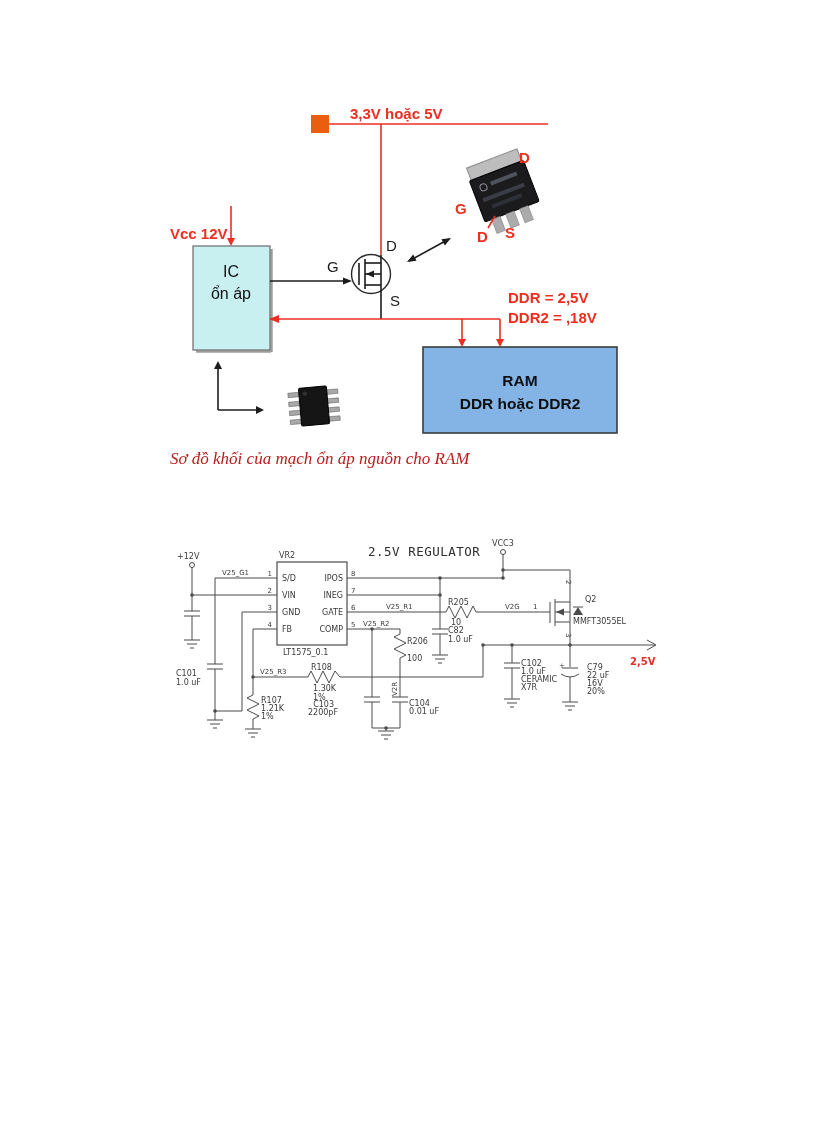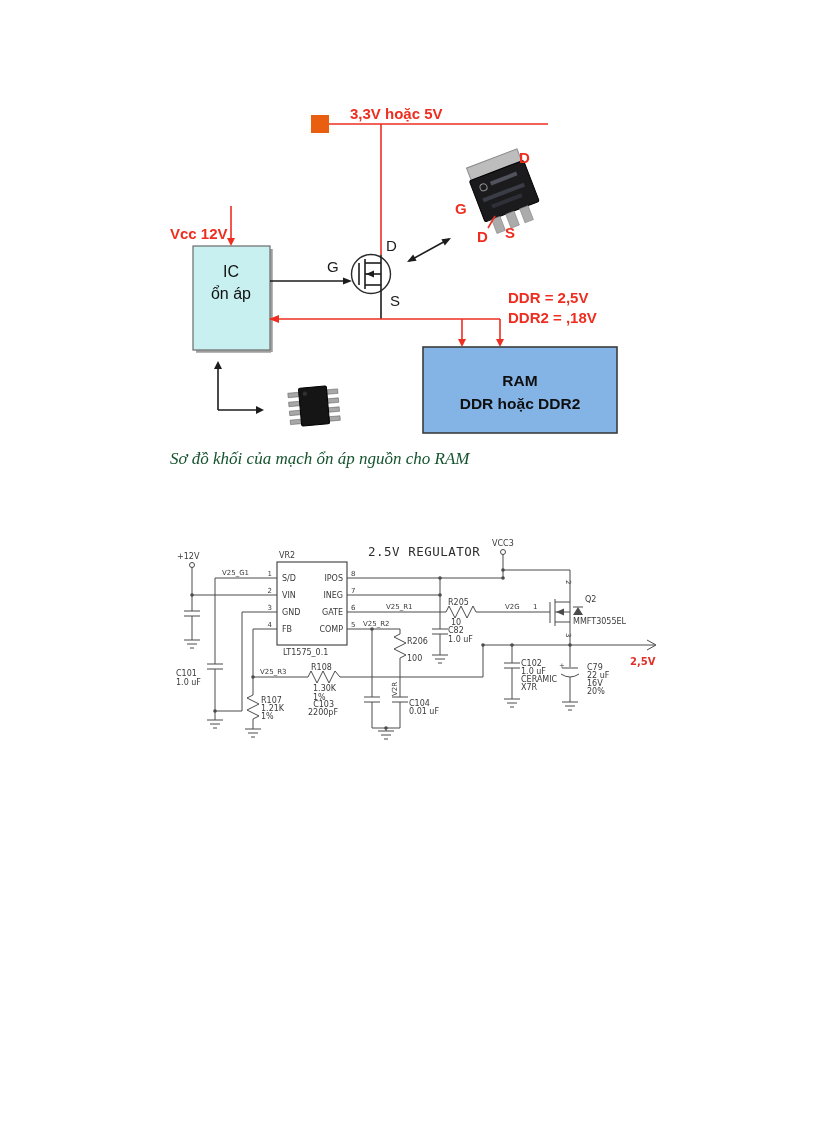--- a/index.html
+++ b/index.html
@@ -1,19 +1,19 @@
 <!DOCTYPE html>
 <html><head>
 <meta charset="utf-8">
 <style>
   html,body{margin:0;padding:0;background:#ffffff;}
   #page{position:relative;width:816px;height:1000px;background:#ffffff;overflow:hidden;
         font-family:"Liberation Sans",sans-serif;}
   .abs{position:absolute;}
-  .caption{position:absolute;font:italic 17px "Liberation Serif",serif;color:#14532d;white-space:nowrap;}
+  .caption{position:absolute;font:italic 17px "Liberation Serif",serif;color:#b91c1c;white-space:nowrap;}
   
   .redB{font:700 15px "Liberation Sans",sans-serif;fill:#ee2e20;}
   .blk15{font:400 15px "Liberation Sans",sans-serif;fill:#1a1a1a;}
   .icTxt{font:400 16px "Liberation Sans",sans-serif;fill:#101010;}
   .ramTxt{font:700 15.5px "Liberation Sans",sans-serif;fill:#0f0f0f;}
   
   .s8{font:8px "DejaVu Sans",sans-serif;fill:#3a3a3a;}
   .s7{font:7px "DejaVu Sans",sans-serif;fill:#3a3a3a;}
   .ttl{font:12.5px "DejaVu Sans Mono",monospace;letter-spacing:.5px;fill:#2e2e2e;}
   .redOut{font:700 10px "DejaVu Sans",sans-serif;fill:#e03028;}

